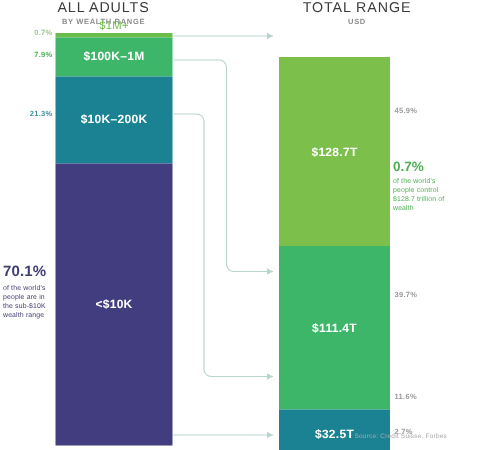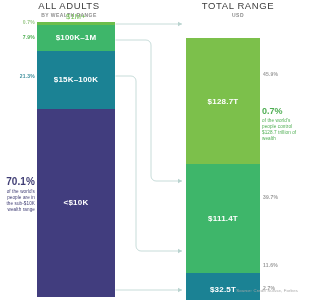--- a/index.html
+++ b/index.html
@@ -49,21 +49,21 @@
 
   
   .lpct{
     position:absolute;text-align:right;width:32px;
     font-size:5px;font-weight:bold;letter-spacing:.2px;
     white-space:nowrap;
   }
 
   
   #left-callout{
-    position:absolute;left:2px;top:176px;width:33px;text-align:right;
+    position:absolute;left:2px;top:176px;width:33px;text-align:left;
   }
   #left-callout .big{
     font-size:10px;font-weight:bold;color:#3f3d74;
     line-height:11px;letter-spacing:.1px;
   }
   #left-callout .small{
     font-size:4.6px;color:#3f3d74;line-height:6.2px;
     margin-top:1.5px;letter-spacing:.1px;
   }
 
@@ -129,21 +129,21 @@
       <path d="M182,290 l-4,-2.2 v4.4 z"></path>
     </g>
   </svg>
 
   <div class="col" id="col-left">
     <div class="seg" style="height:2.5px;background:#6cbe4b;"></div>
     <div class="seg" style="height:26px;background:#3eb66a;">
       <span class="seg-label">$100K–1M</span>
     </div>
     <div class="seg" style="height:58px;background:#1b8294;">
-      <span class="seg-label">$15K–100K</span>
+      <span class="seg-label">$10K–200K</span>
     </div>
     <div class="seg" style="height:188.5px;background:#413d7e;">
       <span class="seg-label">&lt;$10K</span>
     </div>
   </div>
 
   <div id="top-sliver-label">$1M+</div>
 
   <div class="lpct" style="left:3px;top:19px;color:#9cc98a;">0.7%</div>
   <div class="lpct" style="left:3px;top:34px;color:#4fae53;">7.9%</div>

